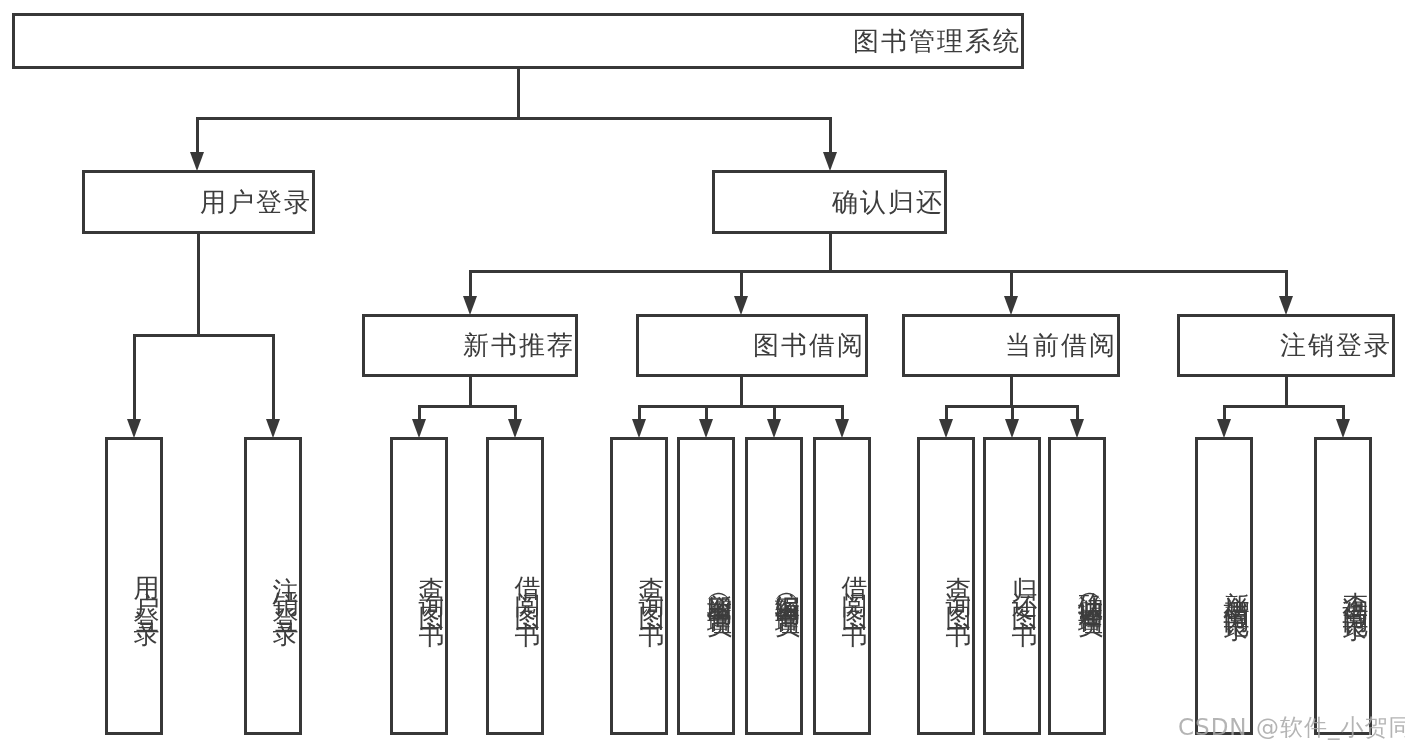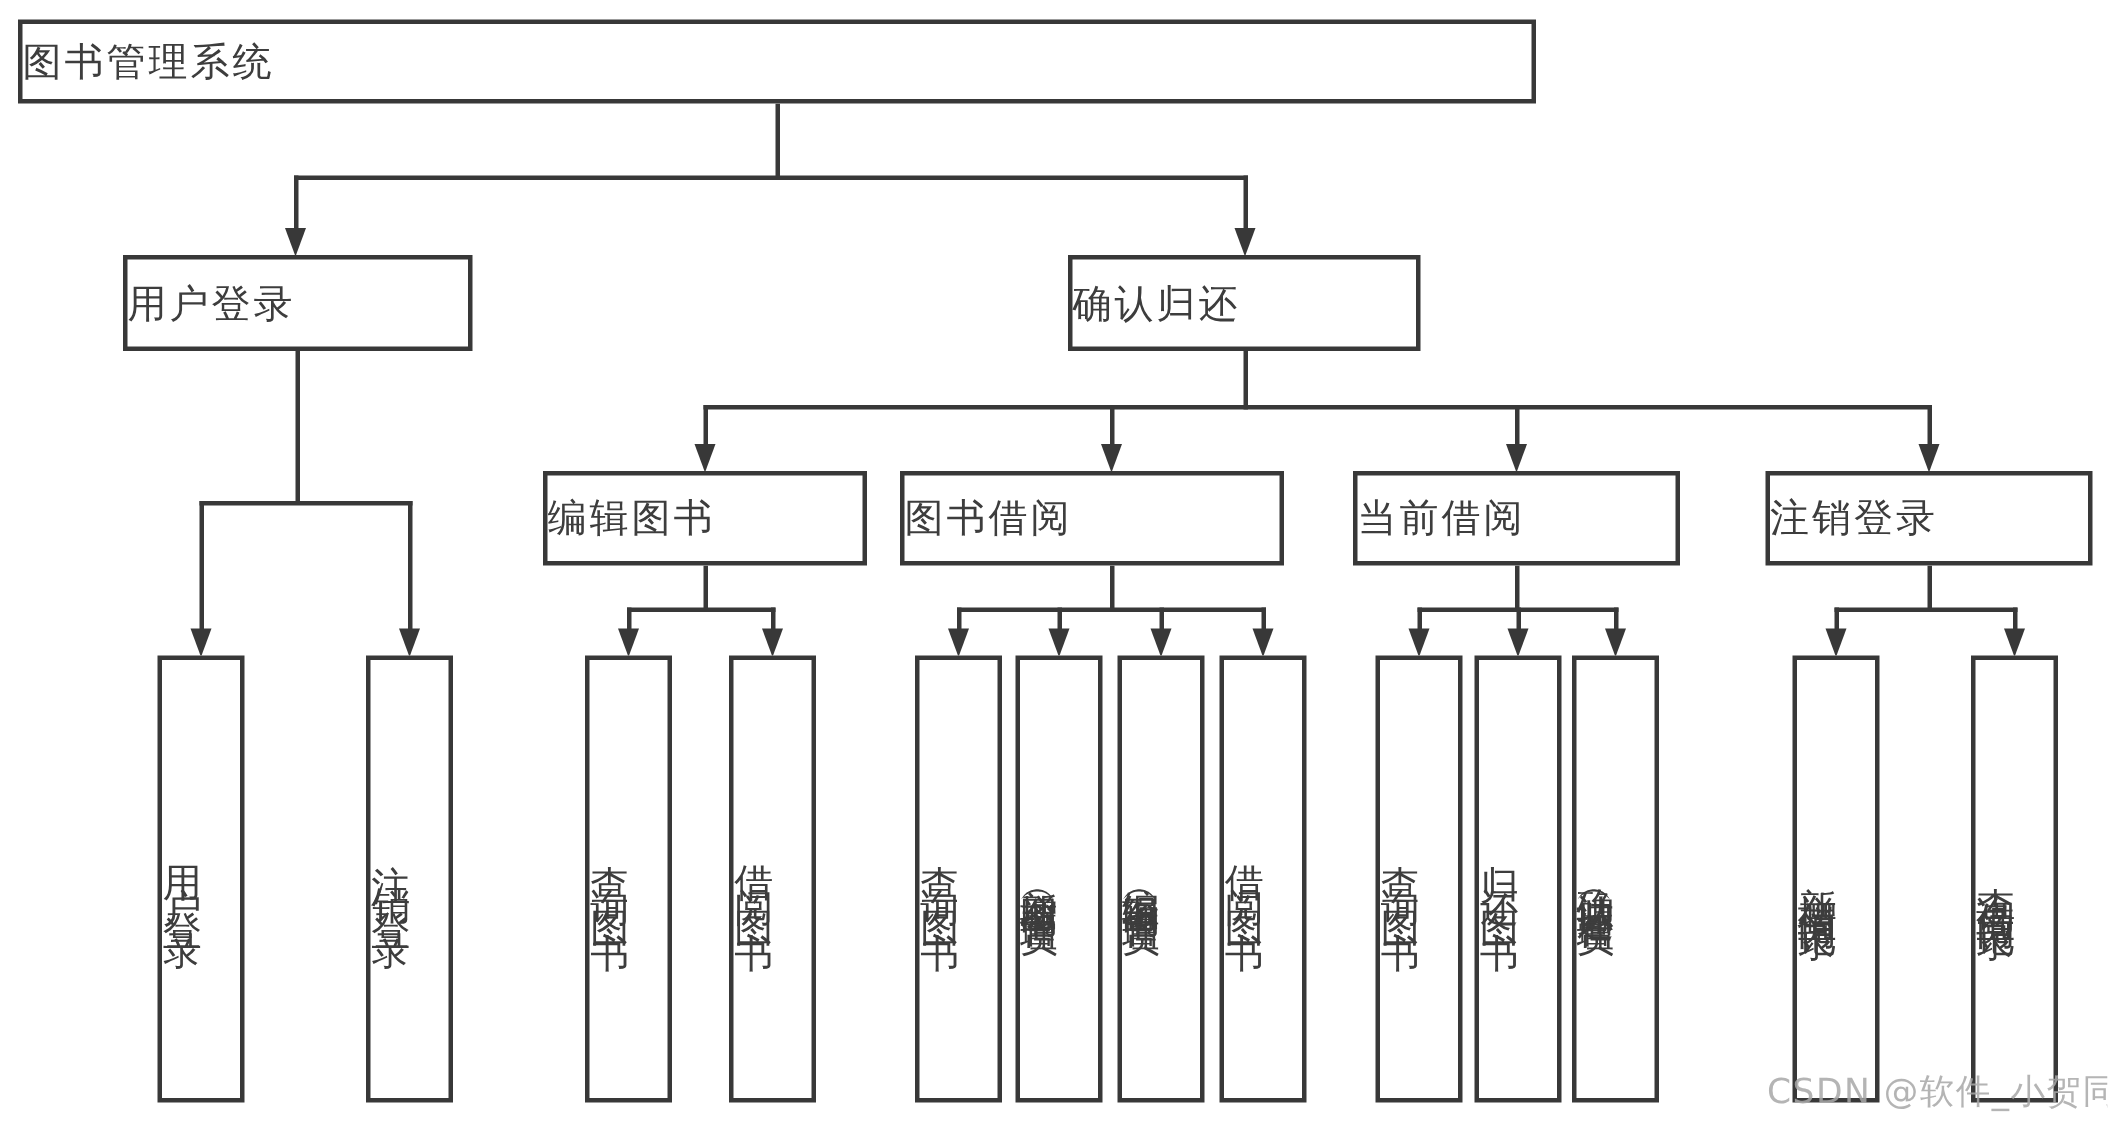--- a/index.html
+++ b/index.html
@@ -4,21 +4,21 @@
 <style>
   * { margin:0; padding:0; box-sizing:border-box; }
   html,body { background:#ffffff; }
   .stage {
     position:relative; width:1405px; height:747px; background:#ffffff;
     font-family:"DejaVu Sans","Liberation Sans",sans-serif; overflow:hidden;
     color:#3d3d3d;
   }
   .box {
     position:absolute; border:3px solid #383838; background:#ffffff;
-    display:flex; align-items:center; justify-content:flex-start;
+    display:flex; align-items:center; justify-content:flex-end;
     color:#3d3d3d; z-index:2;
   }
   .hbox { font-size:26px; letter-spacing:2px; }
   .vtext {
     writing-mode:vertical-rl; text-orientation:mixed;
     font-size:26px; letter-spacing:15px; line-height:1; color:#3d3d3d;
   }
   .vtext.mid   { letter-spacing:5px; }
   .vtext.tight { letter-spacing:3px; font-size:25px; }
   .vline, .hline { position:absolute; background:#383838; z-index:1; }
@@ -42,23 +42,23 @@
   </div>
 
   <div class="box hbox" style="left:82px;top:170px;width:233px;height:64px">
     <span>用户登录</span>
   </div>
   <div class="box hbox" style="left:712px;top:170px;width:235px;height:64px">
     <span>确认归还</span>
   </div>
 
   <div class="box hbox" style="left:362px;top:314px;width:216px;height:63px">
-    <span>编辑图书</span>
+    <span>新书推荐</span>
   </div>
-  <div class="box hbox" style="left:600px;top:314px;width:256px;height:63px">
+  <div class="box hbox" style="left:636px;top:314px;width:232px;height:63px">
     <span>图书借阅</span>
   </div>
   <div class="box hbox" style="left:902px;top:314px;width:218px;height:63px">
     <span>当前借阅</span>
   </div>
   <div class="box hbox" style="left:1177px;top:314px;width:218px;height:63px">
     <span>注销登录</span>
   </div>
 
   <div class="box" style="left:105px;top:437px;width:58px;height:298px">

